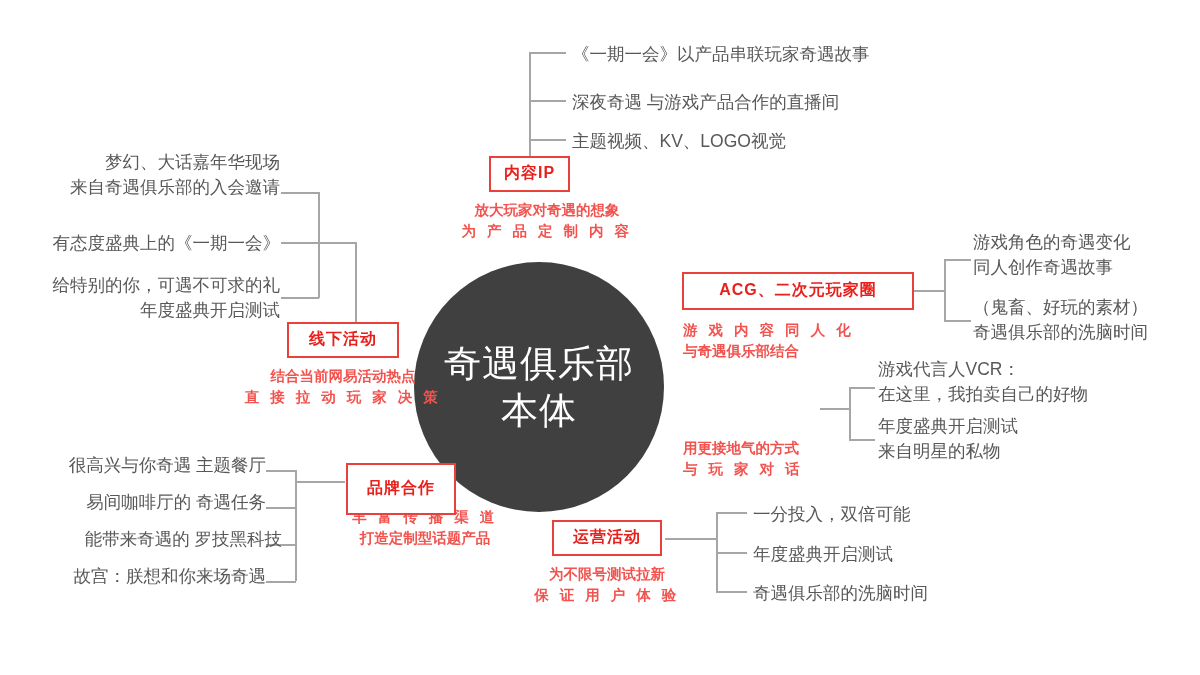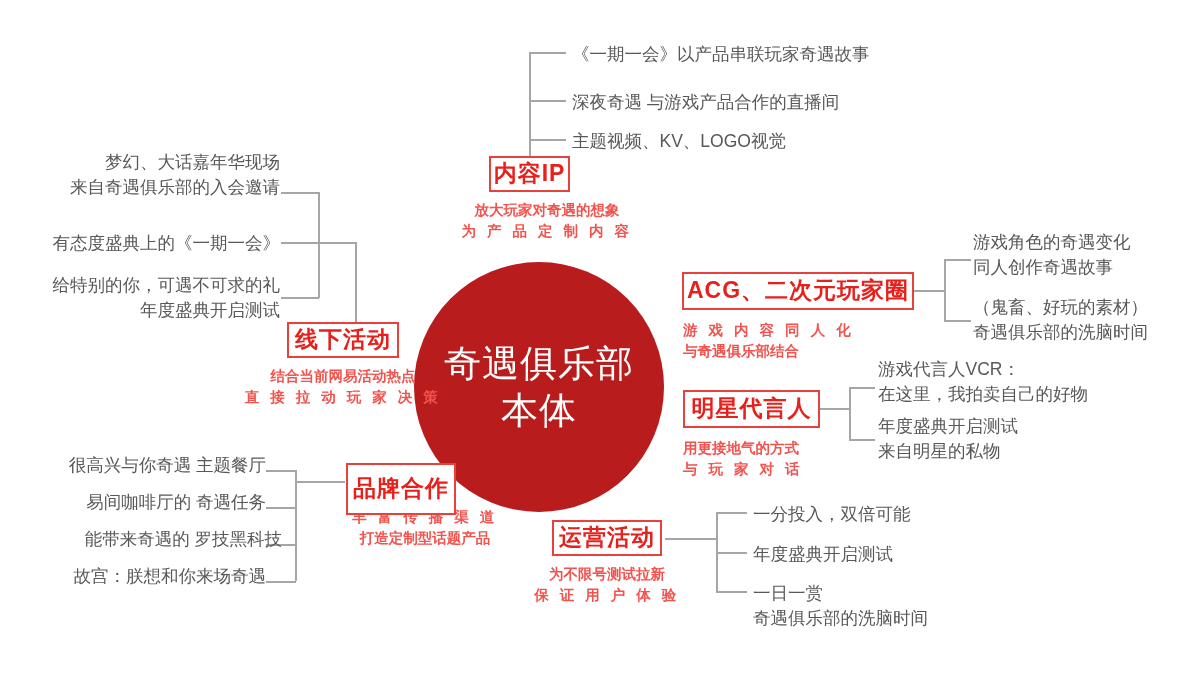--- a/index.html
+++ b/index.html
@@ -15,41 +15,41 @@
     height: 675px;
     background: #ffffff;
     overflow: hidden;
   }
   
   .hub {
     position: absolute;
     left: 414px; top: 262px;
     width: 250px; height: 250px;
     border-radius: 50%;
-    background: #b91c1c;
+    background: #404040;
     display: flex;
     flex-direction: column;
     align-items: center;
     justify-content: center;
     color: #ffffff;
     font-size: 37px;
     line-height: 1.28;
     letter-spacing: 1px;
     text-align: center;
     font-weight: 400;
   }
   .hub span { display: block; }
 
   
   .node-box {
     position: absolute;
     border: 2px solid #e8403a;
     background: #ffffff;
     color: #e8201b;
-    font-size: 23px;
+    font-size: 16px;
     font-weight: bold;
     letter-spacing: 1px;
     display: flex;
     align-items: center;
     justify-content: center;
     box-sizing: border-box;
     white-space: nowrap;
     padding: 2px 10px 4px 10px;
     z-index: 5;
   }
@@ -164,21 +164,20 @@
 
   <div class="leaf" style="left:878px; top:357px;">
     <div>游戏代言人VCR：</div>
     <div>在这里，我拍卖自己的好物</div>
   </div>
   <div class="leaf" style="left:878px; top:414px;">
     <div>年度盛典开启测试</div>
     <div>来自明星的私物</div>
   </div>
 
-  <div class="node-box" style="left:683px; top:390px; width:137px; height:38px;">明星代言人</div>
   <div class="caption" style="left:683px; top:438px;">
     <div>用更接地气的方式</div>
     <div class="sp">与 玩 家 对 话</div>
   </div>
 
   <div class="ln lv" style="left:295px; top:470px; height:111px;"></div>
   <div class="ln lh" style="left:266px; top:470px; width:30px;"></div>
   <div class="ln lh" style="left:266px; top:507px; width:30px;"></div>
   <div class="ln lh" style="left:266px; top:544px; width:30px;"></div>
   <div class="ln lh" style="left:266px; top:581px; width:30px;"></div>
@@ -197,21 +196,20 @@
 
   <div class="ln lh" style="left:665px; top:538px; width:52px;"></div>
   <div class="ln lv" style="left:716px; top:512px; height:80px;"></div>
   <div class="ln lh" style="left:716px; top:512px; width:31px;"></div>
   <div class="ln lh" style="left:716px; top:552px; width:31px;"></div>
   <div class="ln lh" style="left:716px; top:591px; width:31px;"></div>
 
   <div class="leaf" style="left:753px; top:502px;">一分投入，双倍可能</div>
   <div class="leaf" style="left:753px; top:542px;">年度盛典开启测试</div>
   <div class="leaf" style="left:753px; top:581px;">
-    <div>一日一赏</div>
     <div>奇遇俱乐部的洗脑时间</div>
   </div>
 
   <div class="node-box" style="left:552px; top:520px; width:110px; height:36px;">运营活动</div>
   <div class="caption" style="left:532px; top:564px; text-align:center; width:150px;">
     <div>为不限号测试拉新</div>
     <div class="sp">保 证 用 户 体 验</div>
   </div>
 
 </div>

